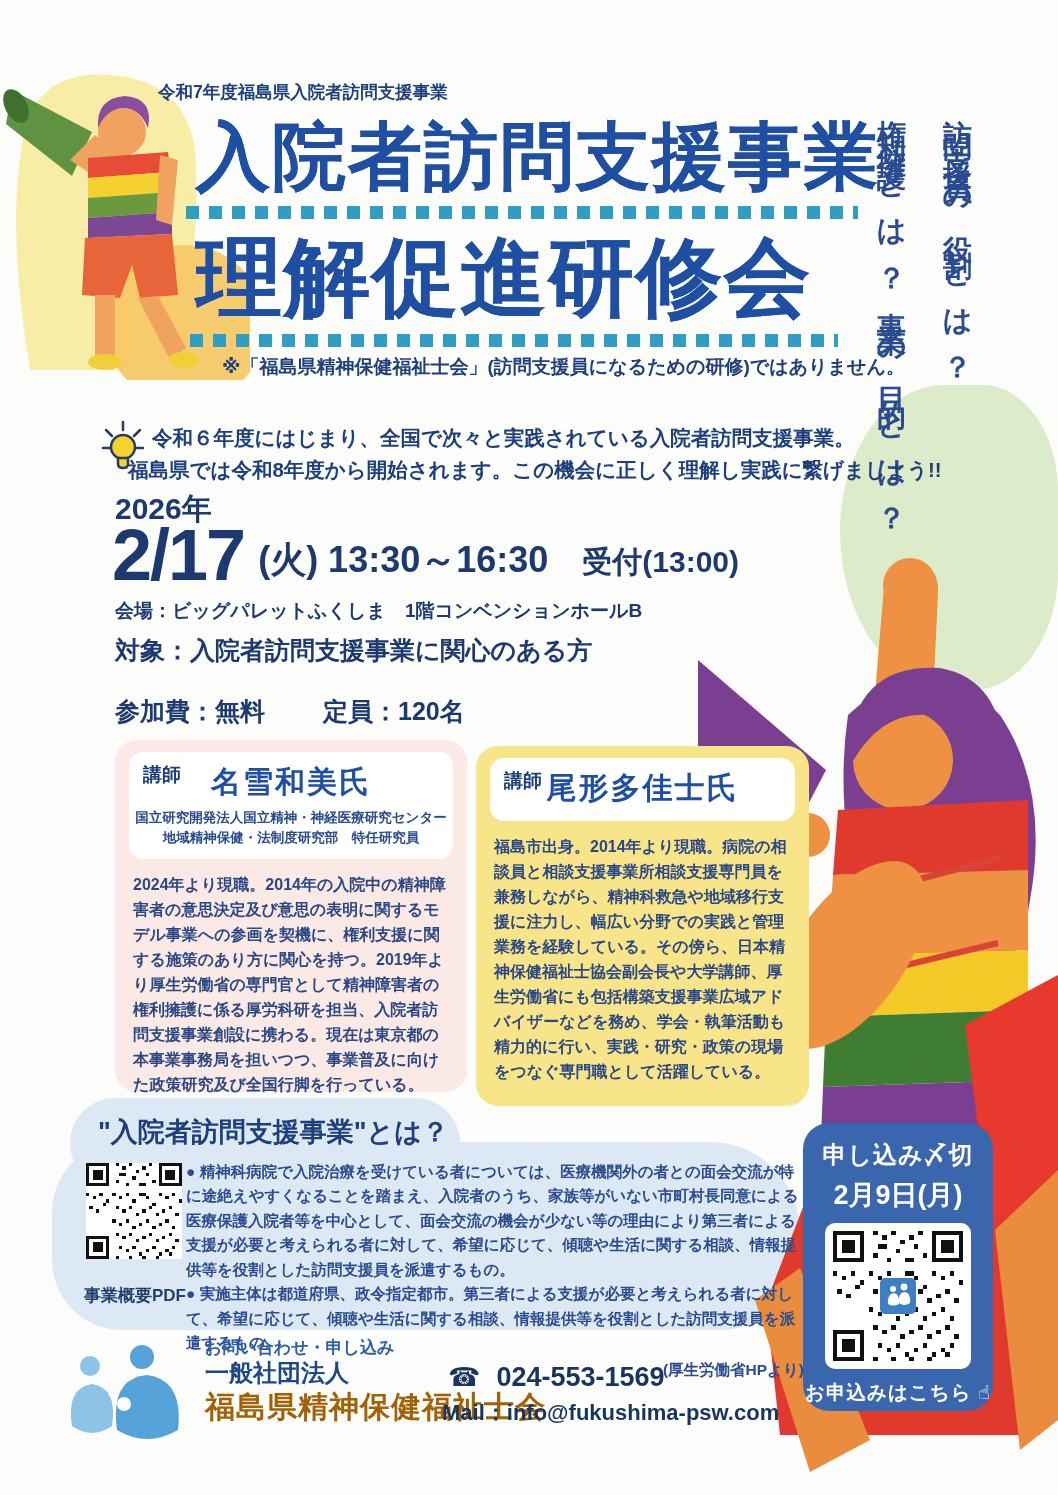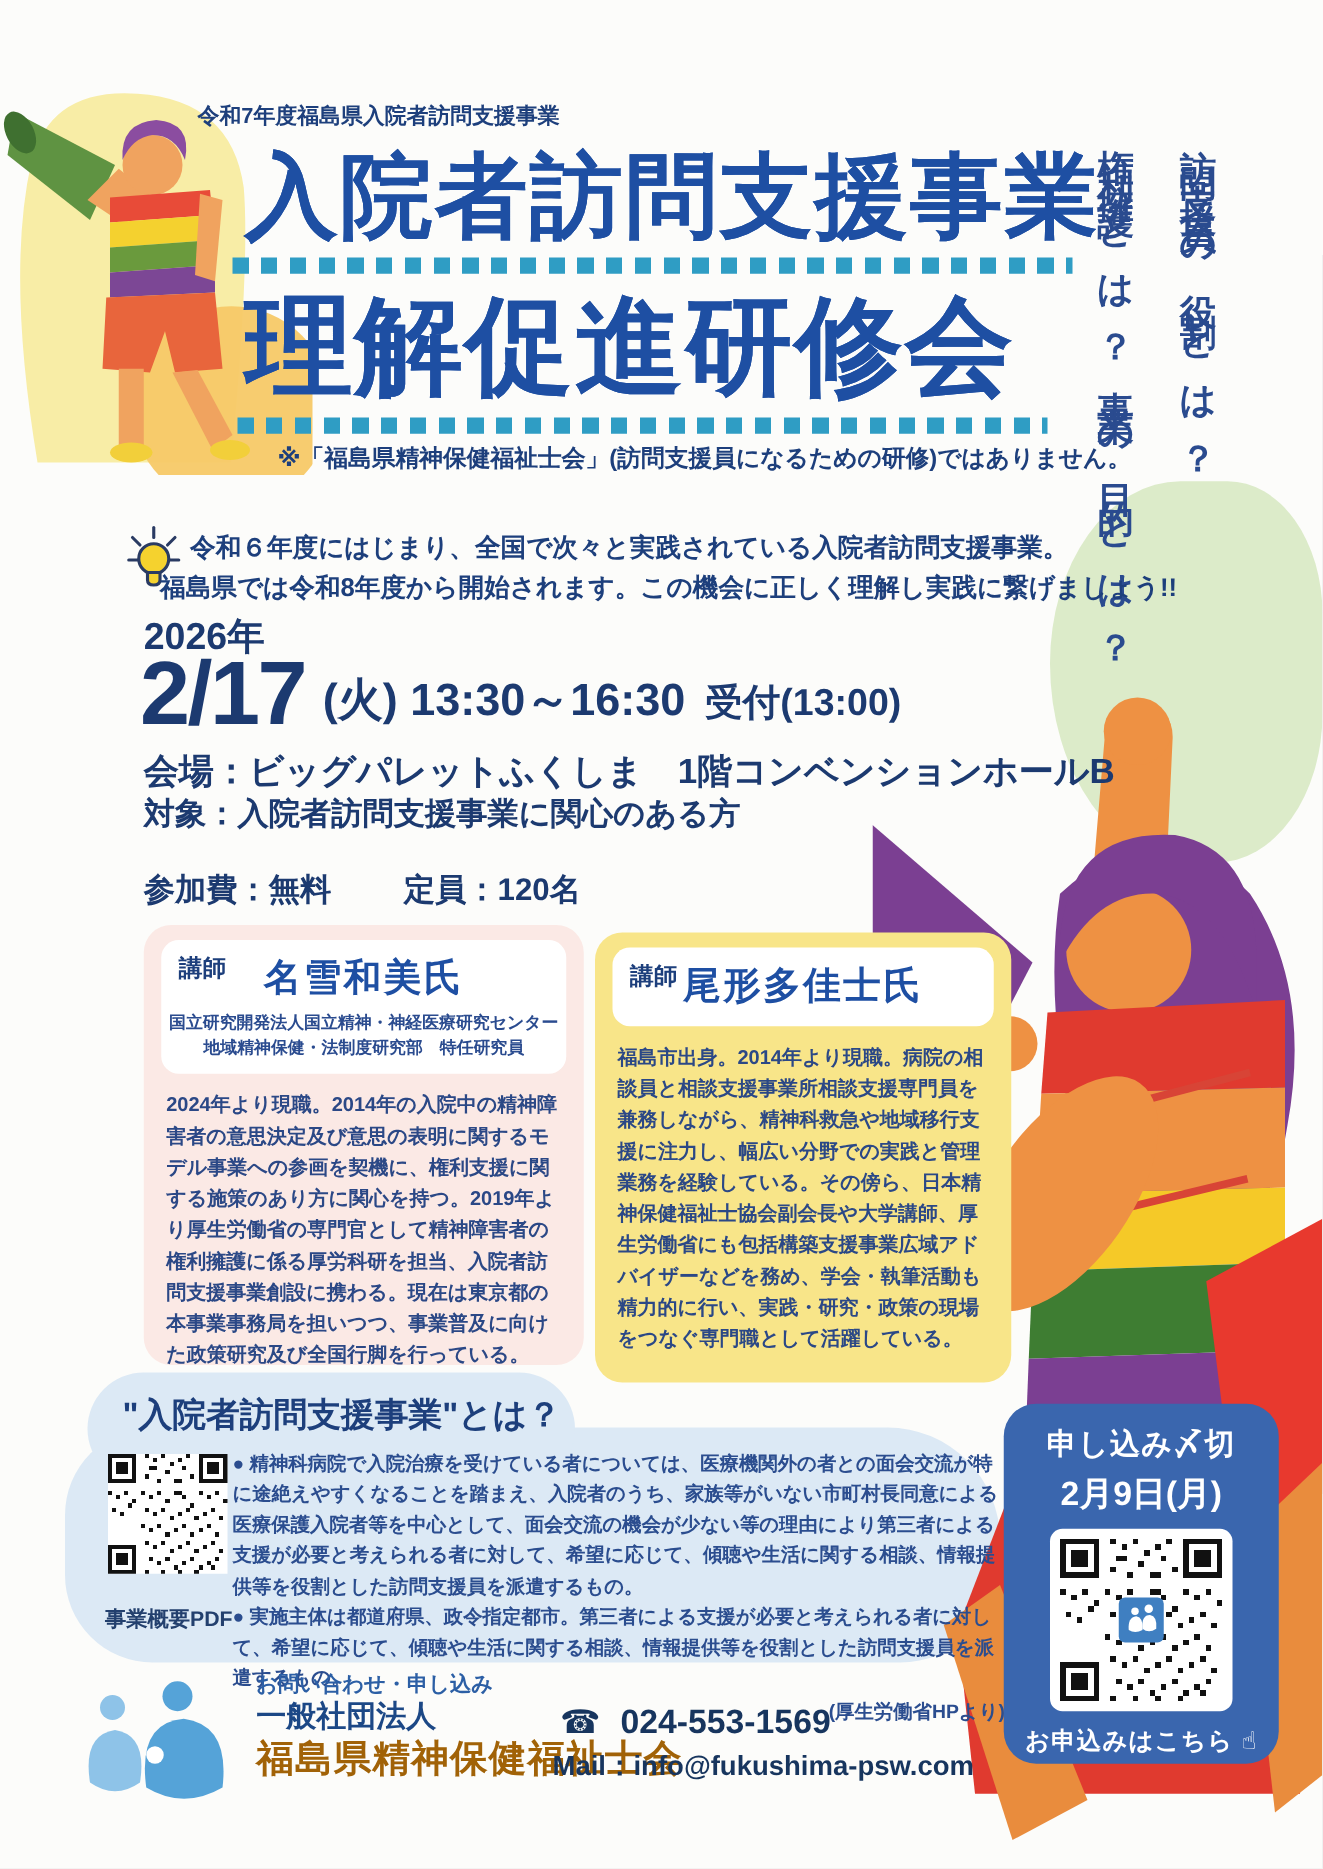--- a/index.html
+++ b/index.html
@@ -27,22 +27,22 @@
   .vq2{right:146px;top:96px;height:960px;}
   
   .intro1{left:152px;top:424px;font-size:20.5px;font-weight:800;z-index:5;}
   .intro2{left:128px;top:456px;font-size:20.5px;font-weight:800;z-index:5;}
   .bulb{left:98px;top:418px;z-index:5;}
   
   .year{left:115px;top:489px;font-size:30px;font-weight:800;color:#1c3a70;z-index:5;}
   .daterow{left:112px;top:519px;display:flex;align-items:flex-end;gap:14px;z-index:5;color:#1c3a70;}
   .bigdate{font-size:72px;font-weight:900;letter-spacing:-2px;line-height:1;}
   .daytime{font-size:36px;font-weight:900;padding-bottom:6px;}
-  .reception{font-size:30px;font-weight:900;padding-bottom:8px;margin-left:2px;}
-  .venue{left:115px;top:598px;font-size:28px;font-weight:800;color:#1c3a70;z-index:5;}
+  .reception{font-size:30px;font-weight:900;padding-bottom:8px;margin-left:20px;}
+  .venue{left:115px;top:598px;font-size:19px;font-weight:800;color:#1c3a70;z-index:5;}
   .audience{left:115px;top:634px;font-size:25px;font-weight:800;color:#1c3a70;z-index:5;}
   .audnote{left:186px;top:669px;font-size:19px;font-weight:700;color:#1c3a70;z-index:5;}
   .feerow{left:115px;top:695px;display:flex;gap:58px;font-size:25px;font-weight:800;color:#1c3a70;z-index:5;}
   
   .card{border-radius:22px;z-index:6;}
   .card-left{left:115px;top:740px;width:352px;height:352px;background:#fbe9e5;}
   .card-right{left:476px;top:746px;width:333px;height:360px;background:#f8e589;}
   .card-head{position:relative;background:#fff;border-radius:14px;margin:12px 14px 0;padding:10px 6px 12px;}
   .role{position:absolute;left:14px;top:10px;font-size:19px;font-weight:800;color:#1d3f7c;}
   .spk-name{text-align:center;font-size:30px;font-weight:800;color:#1e4fa3;letter-spacing:2px;}
@@ -53,21 +53,21 @@
     border-radius:70px 90px 80px 70px;z-index:1;}
   .blob-lightblue2{left:70px;top:1098px;width:390px;height:90px;background:#dce9f5;
     border-radius:48px;z-index:1;}
   .about-heading{left:98px;top:1114px;font-size:27px;font-weight:800;color:#1d3f7c;z-index:4;}
   .bullets{left:186px;top:1160px;width:618px;font-size:15.5px;line-height:1.58;
     font-weight:600;color:#2b4d8f;z-index:4;}
   .bullets .src{text-align:right;margin-top:2px;}
   .qr-small{left:86px;top:1163px;width:96px;height:96px;z-index:4;}
   .qr-small-label{left:84px;top:1284px;font-size:17px;font-weight:700;color:#23406e;z-index:4;}
   
-  .app-box{left:803px;top:1123px;width:220px;height:288px;background:#3a66ae;border-radius:26px;
+  .app-box{left:803px;top:1123px;width:190px;height:288px;background:#3a66ae;border-radius:26px;
     z-index:7;text-align:center;color:#fff;}
   .deadline-label{font-size:24px;font-weight:800;margin-top:16px;letter-spacing:1px;}
   .deadline-date{font-size:27px;font-weight:800;margin-top:6px;}
   .app-qr-wrap{position:relative;width:146px;height:146px;background:#fff;border-radius:10px;margin:10px auto 0;}
   .app-qr-wrap svg.qr{position:absolute;left:8px;top:8px;}
   .qr-logo{position:absolute;left:55px;top:55px;width:36px;height:36px;background:#3f7fc1;
     border-radius:5px;display:flex;align-items:center;justify-content:center;}
   .cta{font-size:19.5px;font-weight:800;margin-top:10px;letter-spacing:1px;}
   
   .contact-label{left:205px;top:1336px;font-size:17px;font-weight:600;color:#2c5fa5;z-index:5;}

